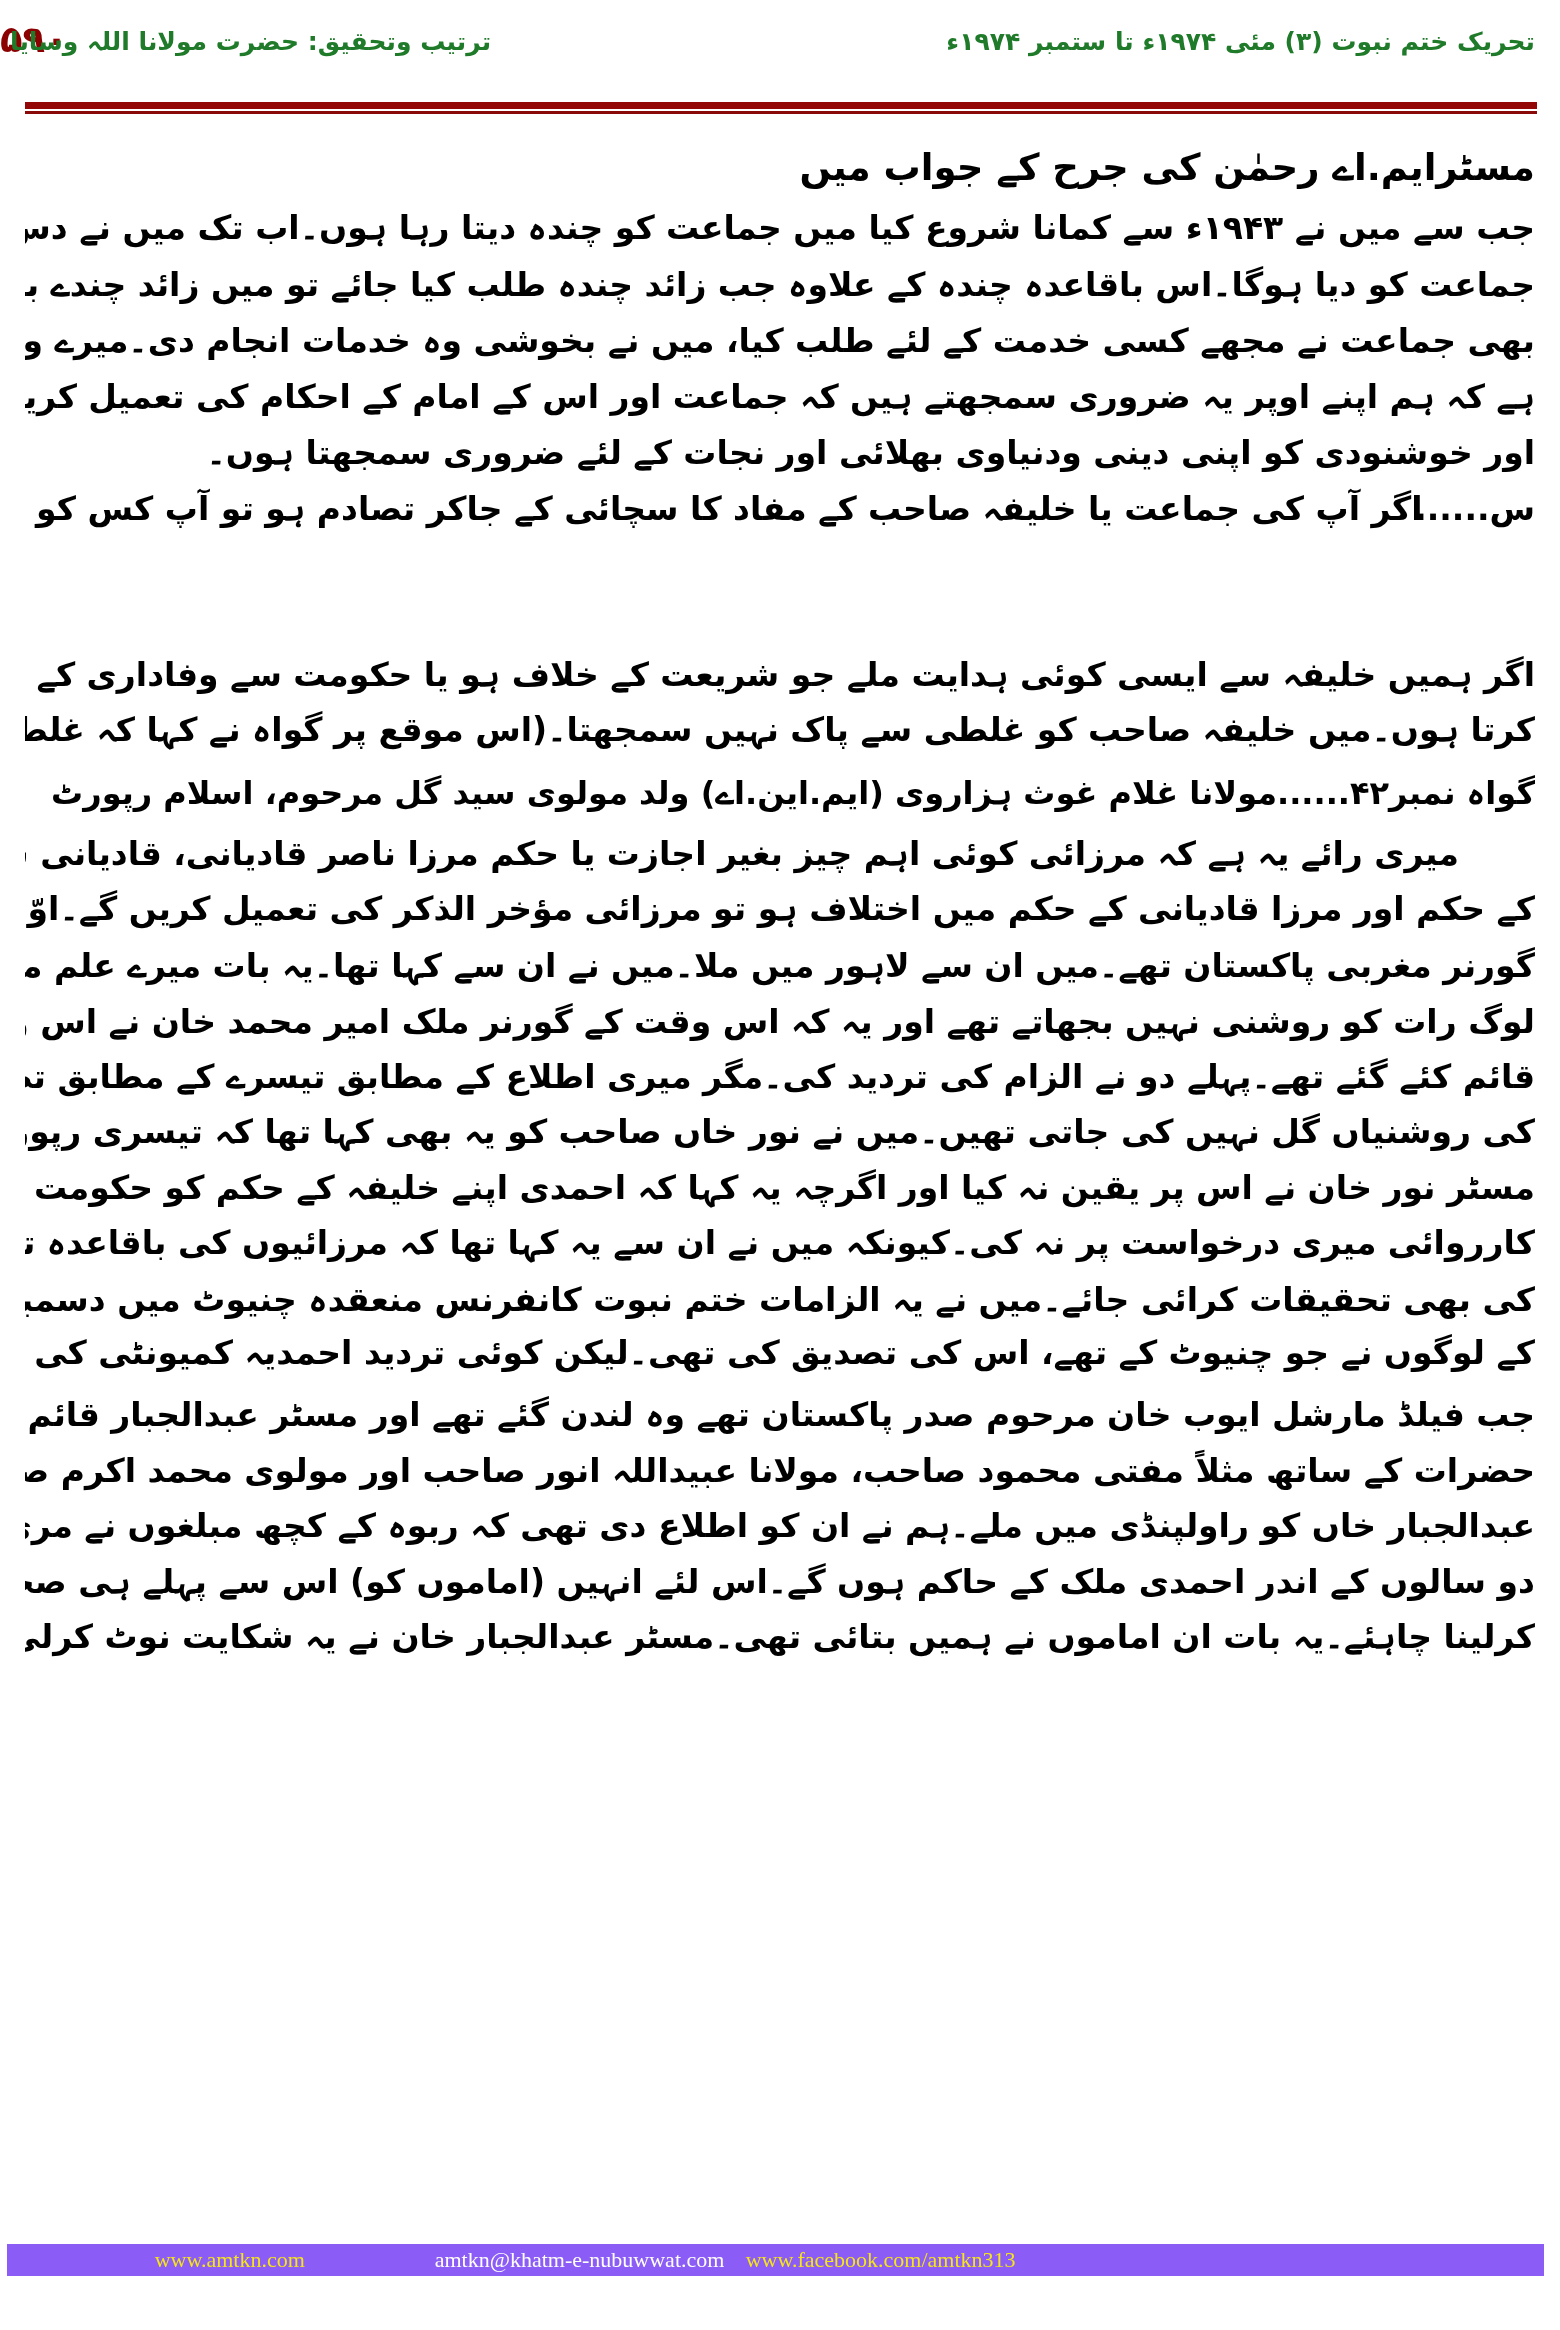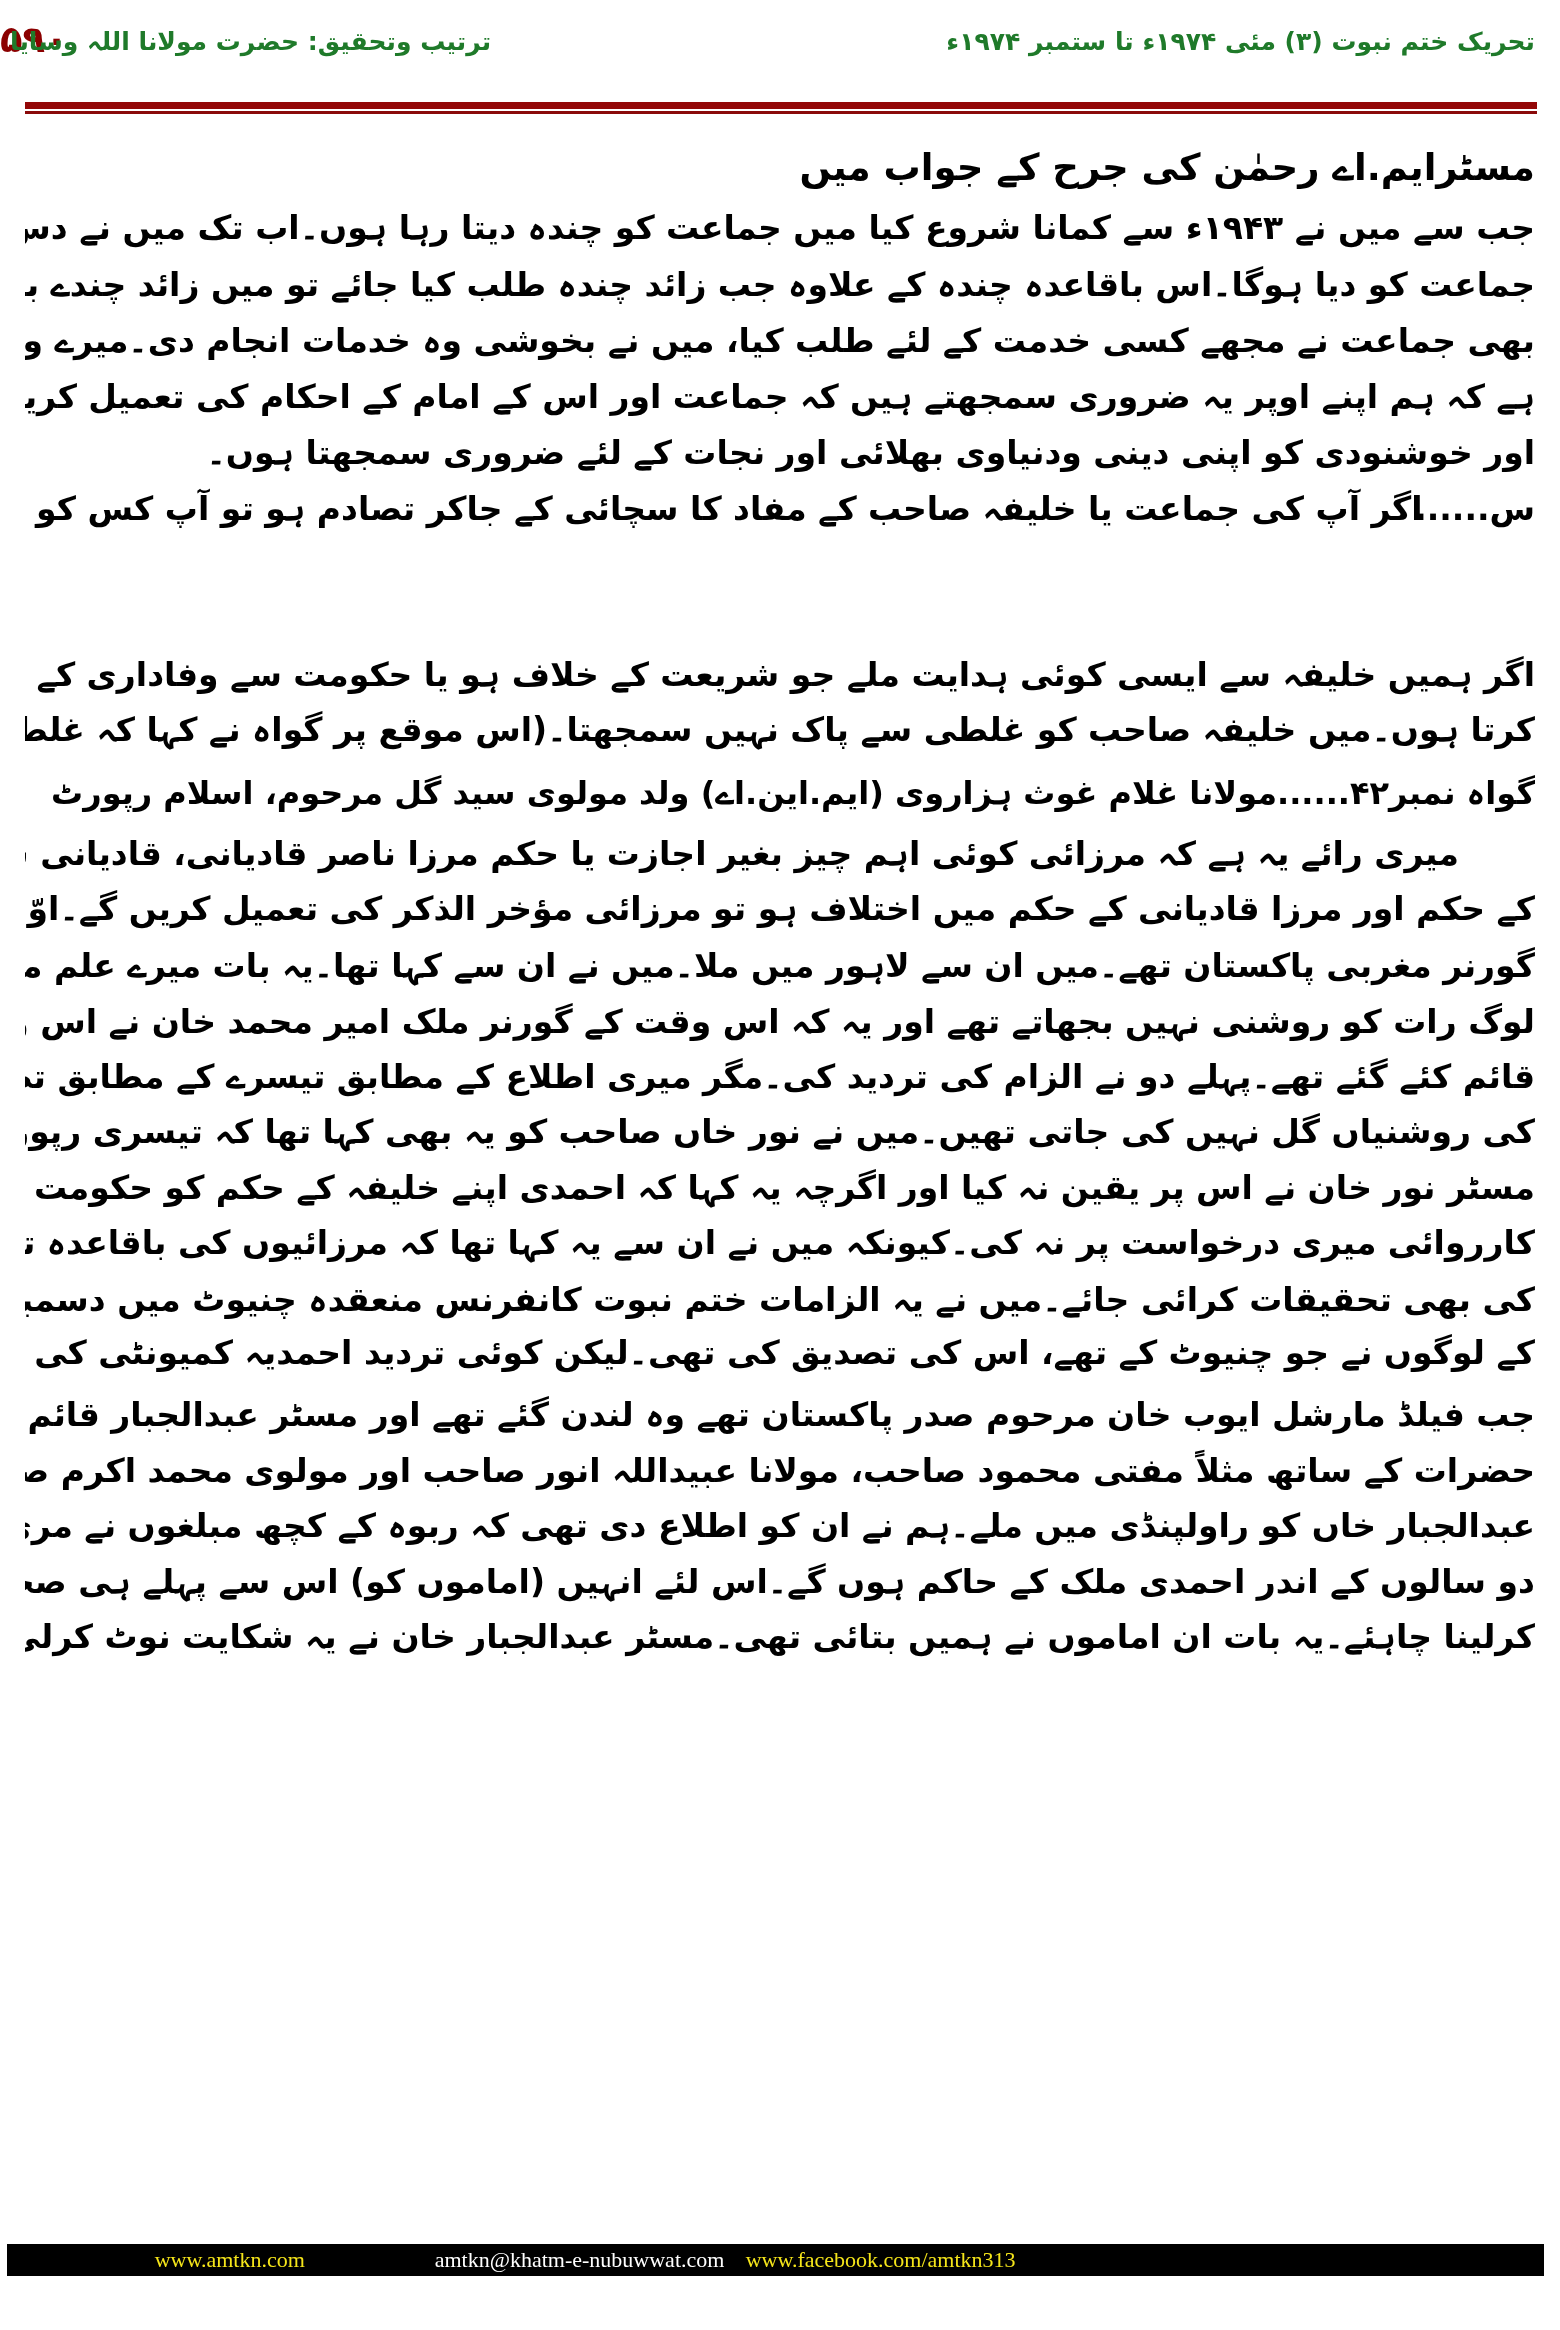--- a/index.html
+++ b/index.html
@@ -23,21 +23,21 @@
         line-height: 50px; height: 50px; white-space: nowrap; overflow: hidden; }
   .just { text-align: justify; text-align-last: justify; }
   .start { text-align: right; }
   .title { font-size: 37px; height: 64px; line-height: 64px; }
   .h2 { font-size: 32px; height: 59px; line-height: 59px; }
   .qa-tag { display: inline-block; width: 101px; text-align: right; }
   .indent { padding-right: 76px; }
 
   
   .footer { position: absolute; left: 6.7px; top: 2244px; width: 1537px; height: 32px;
-            background: #000000; display: flex; align-items: center; }
+            background: #8b5cf6; display: flex; align-items: center; }
   .ft { position: absolute; font-family: "Liberation Serif", serif; font-size: 22px; line-height: 32px; white-space: nowrap; }
   .ft-web { left: 148px; color: #f5e51a; }
   .ft-mail { left: 428px; color: #ffffff; }
   .ft-fb { left: 739px; color: #f5e51a; }
 </style>
 </head>
 <body>
 
 <div class="page">
 

